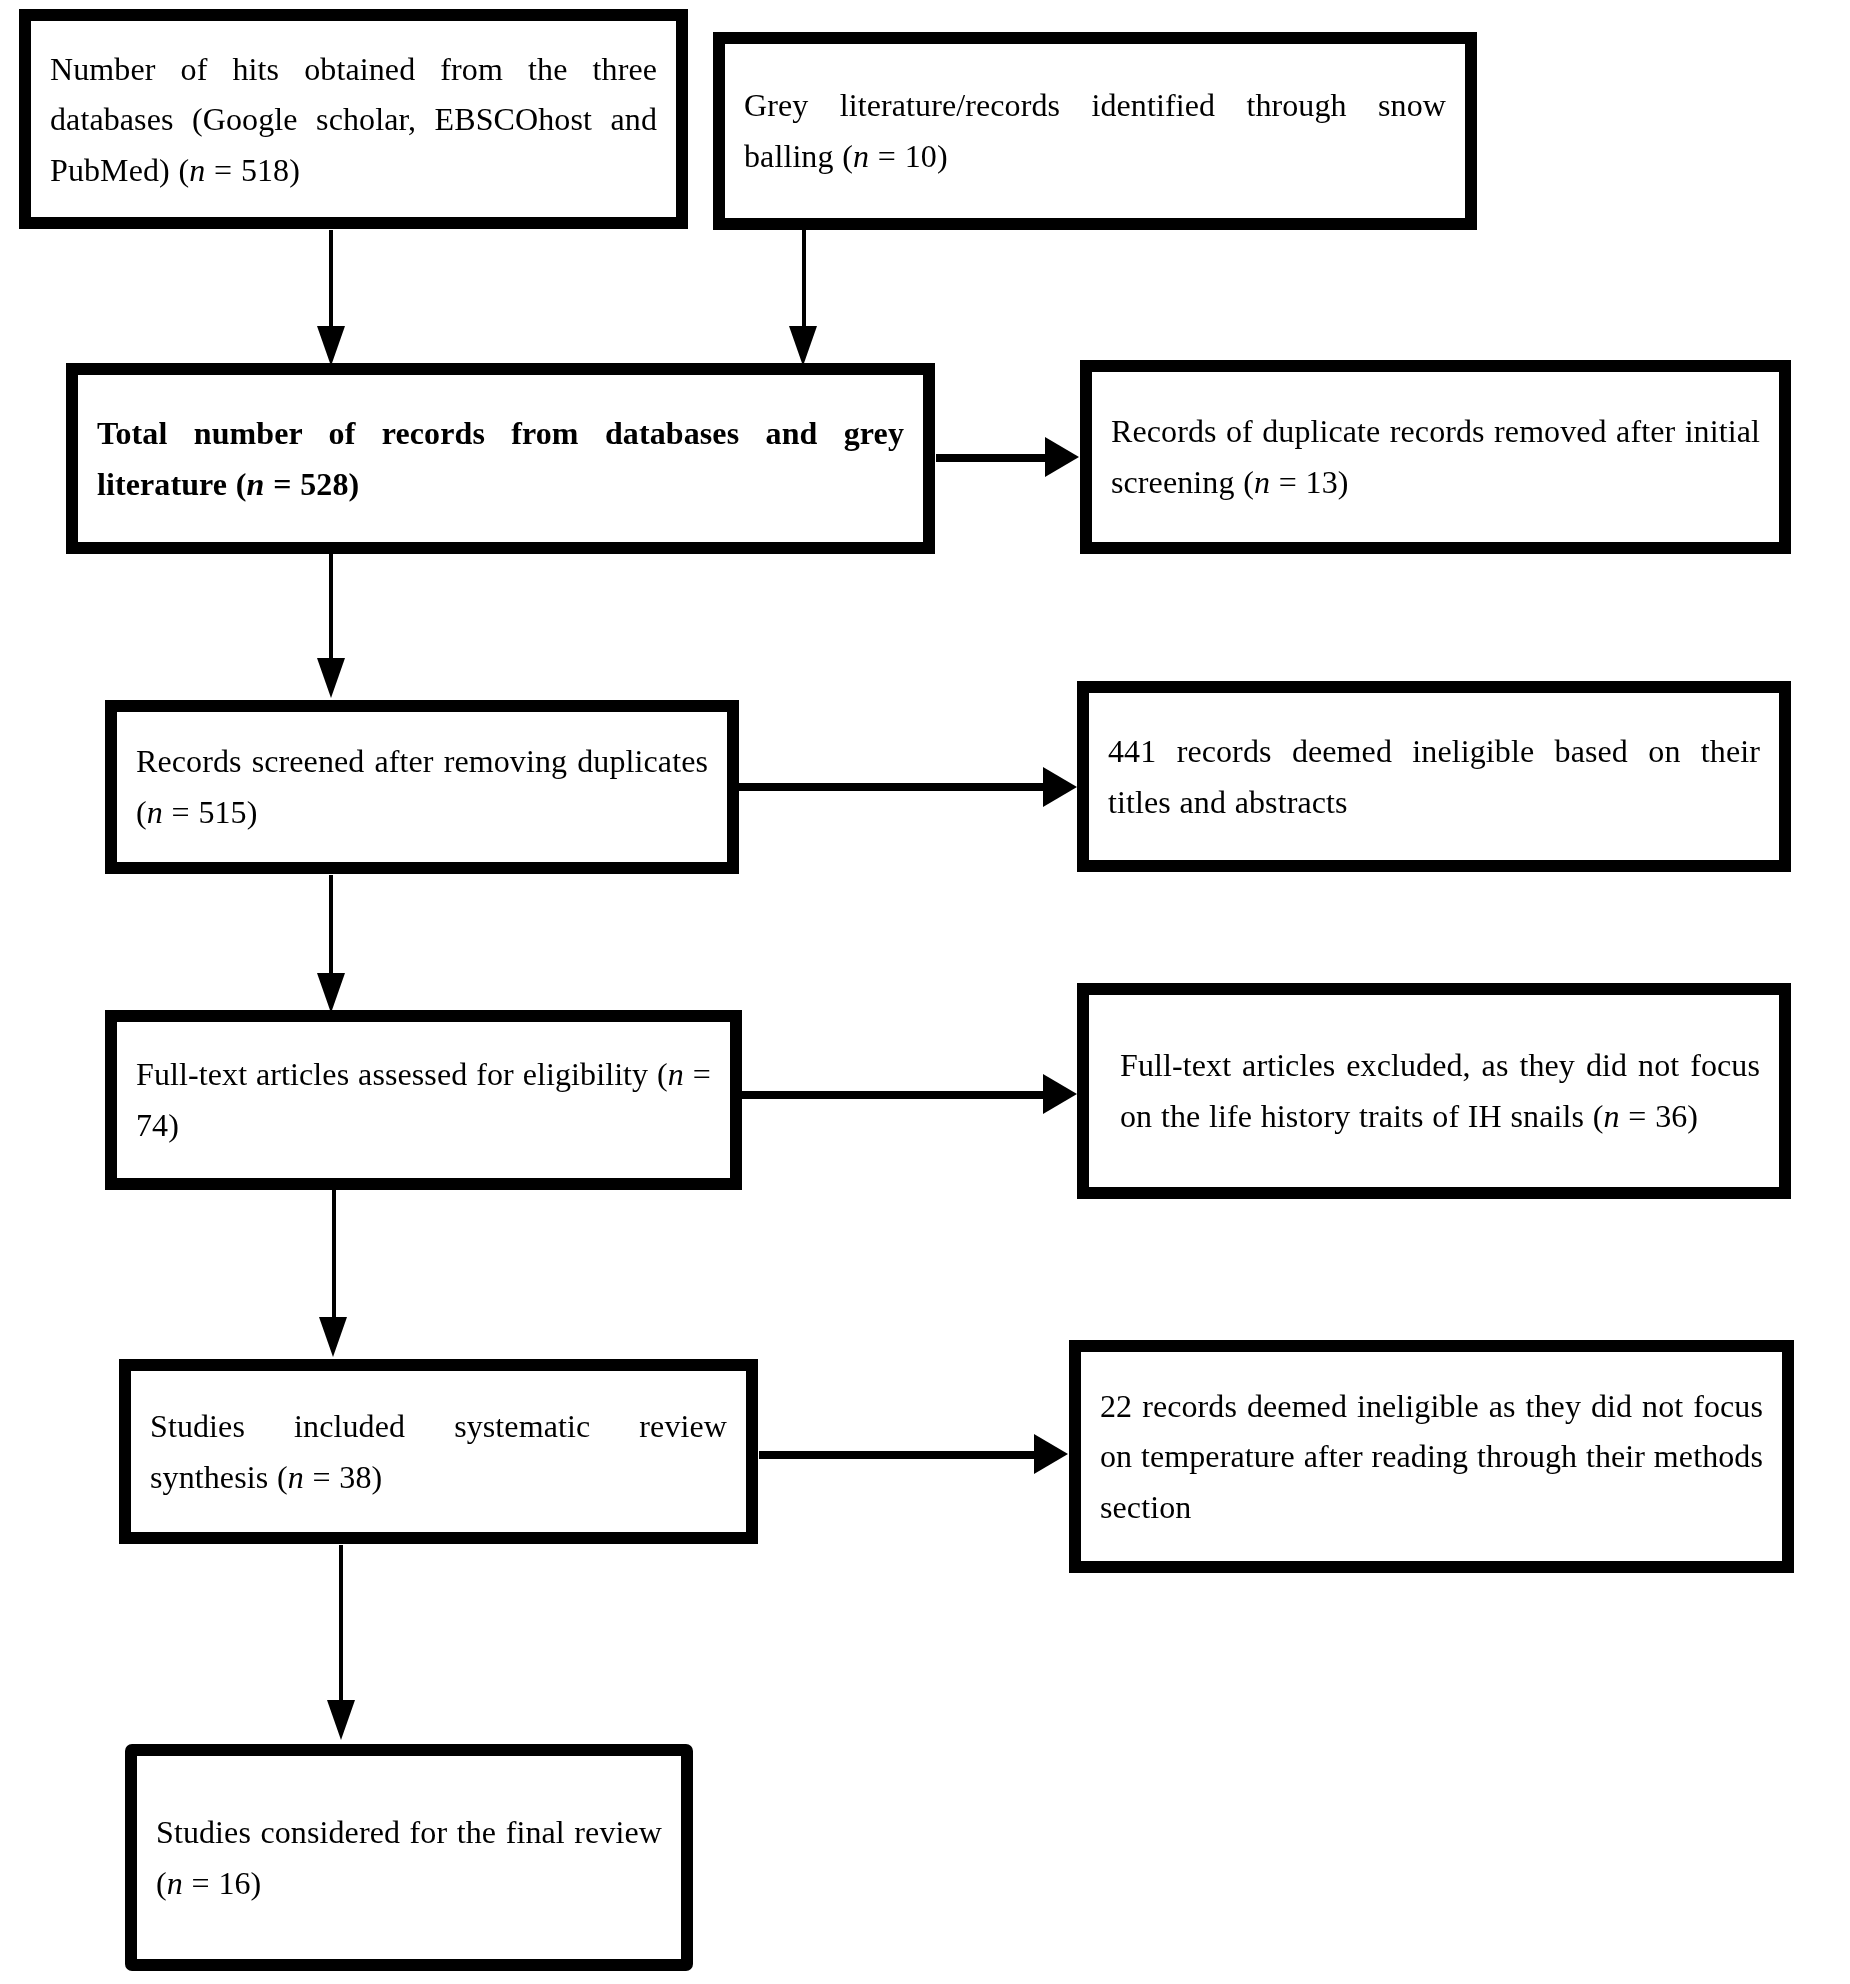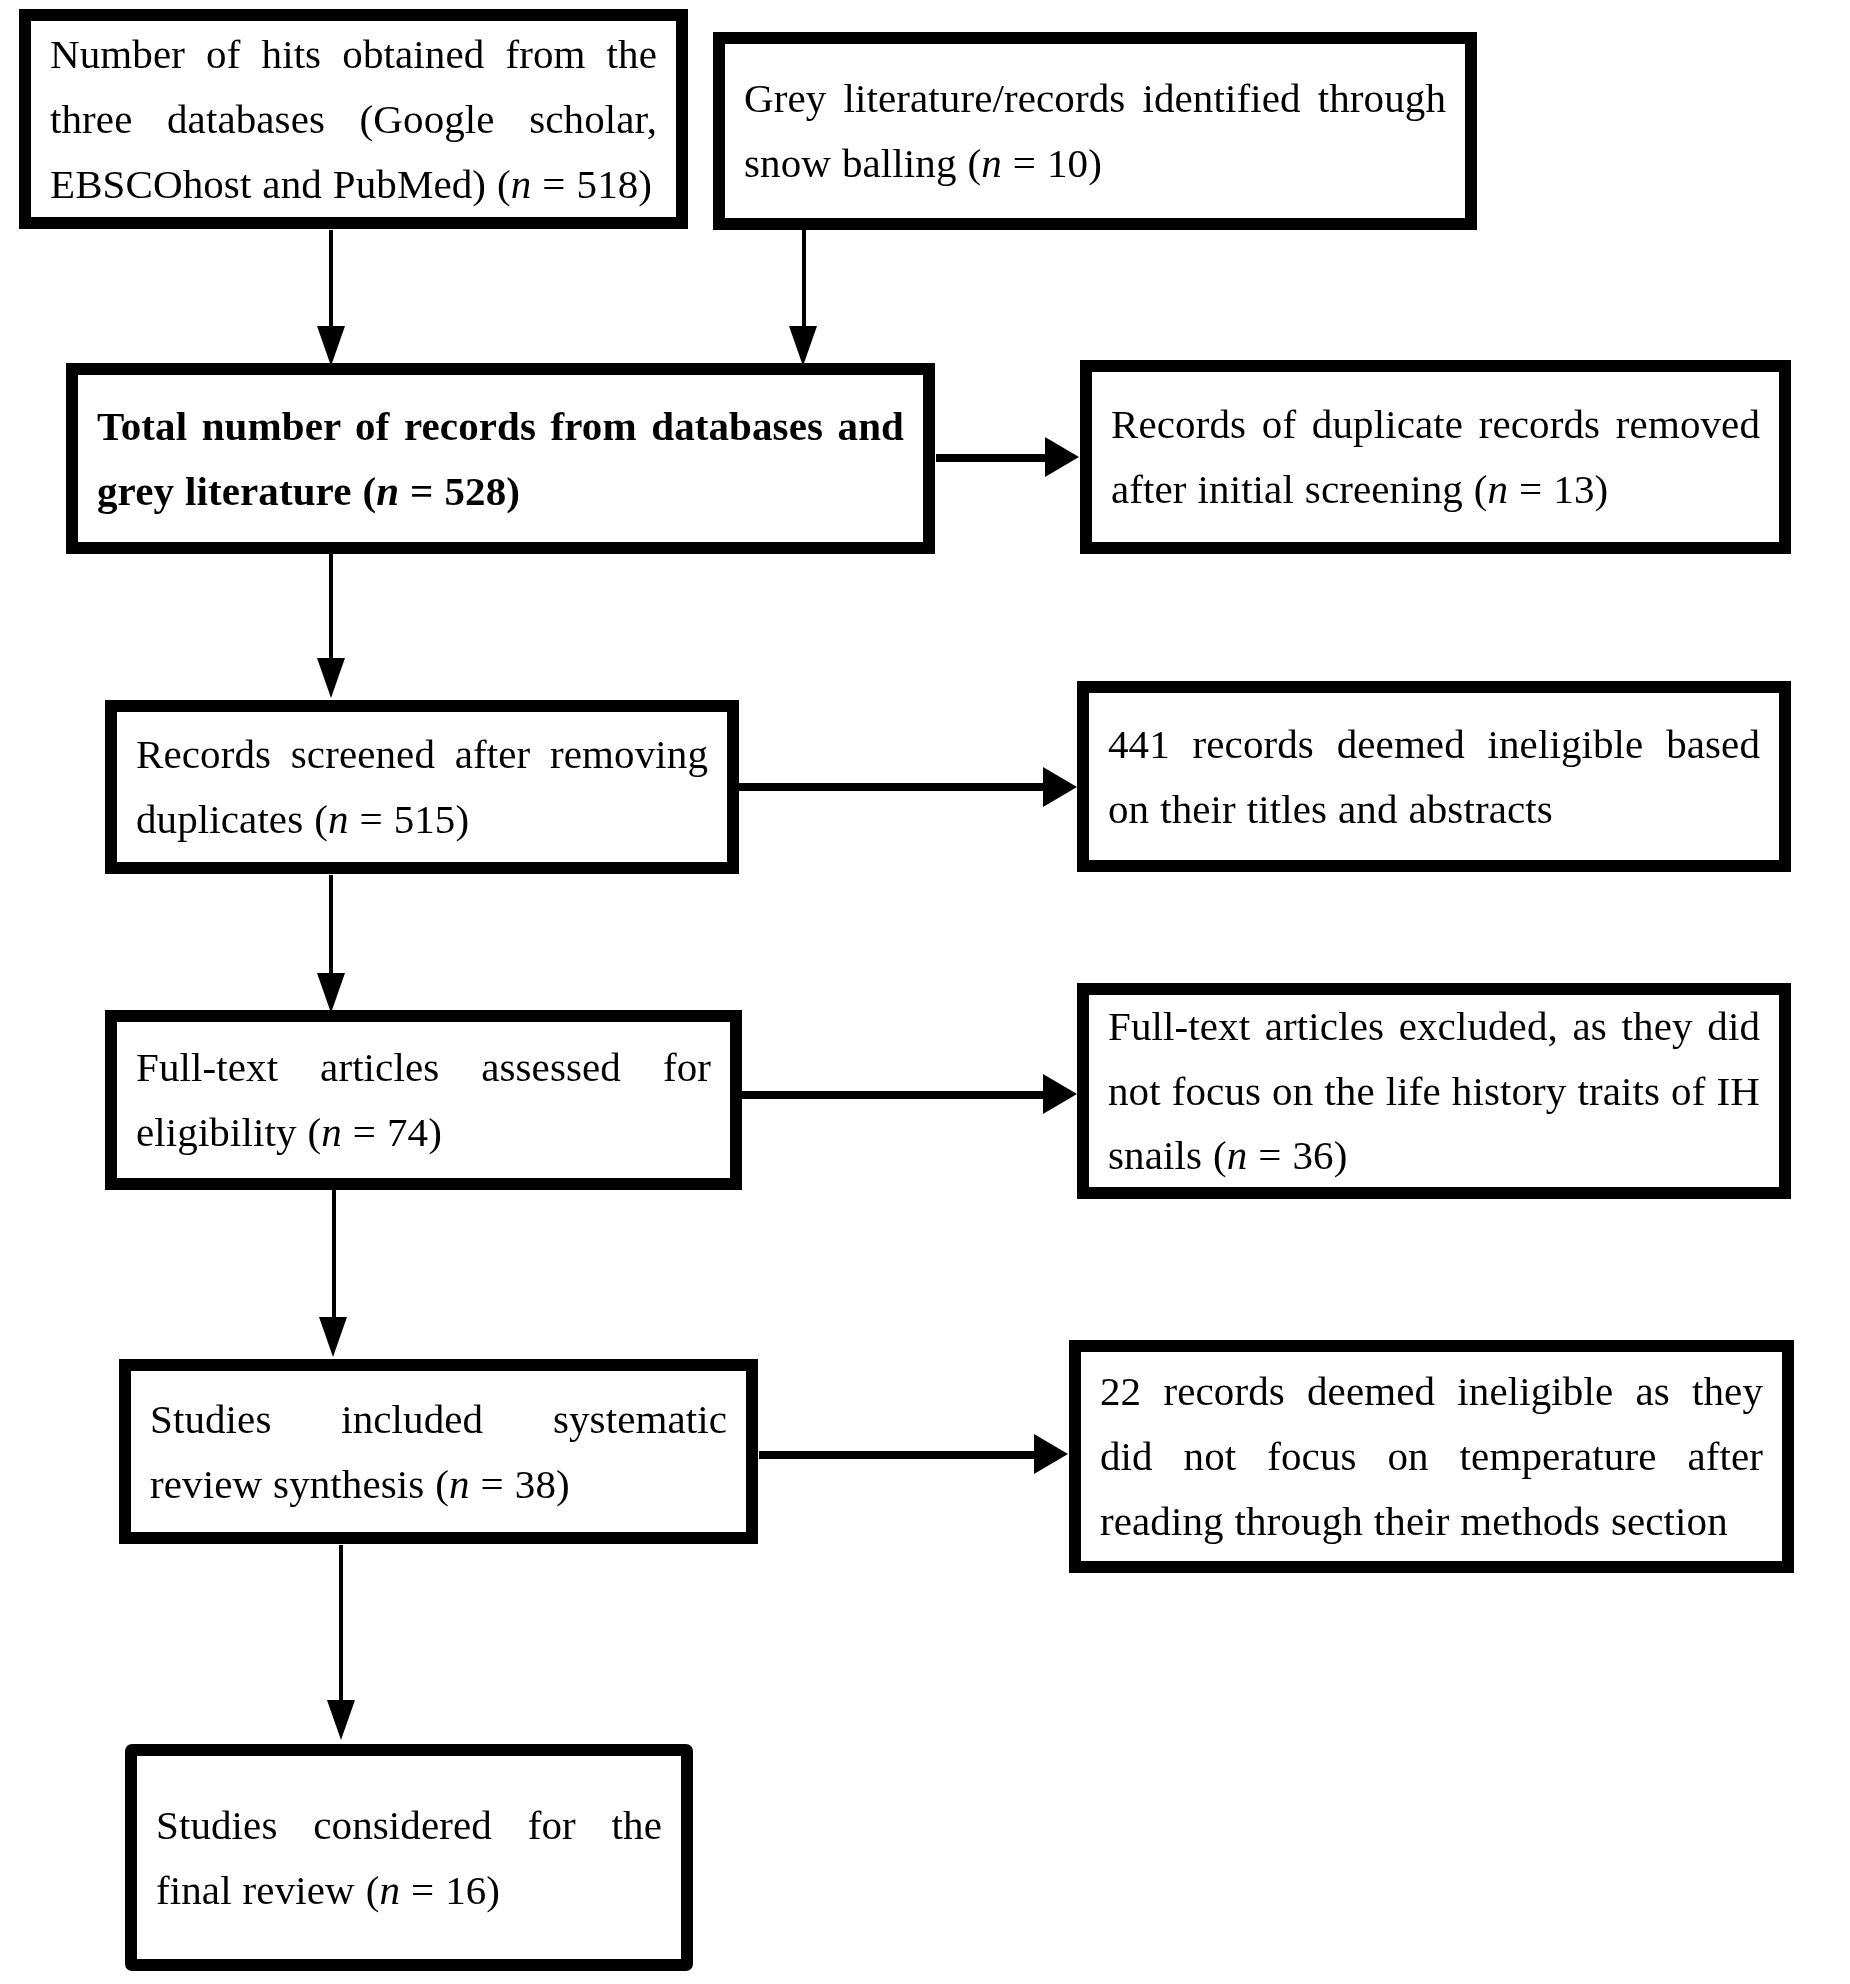--- a/index.html
+++ b/index.html
@@ -21,21 +21,21 @@
     box-sizing:border-box;
     display:flex;
     align-items:center;
   }
   .node .txt{
     display:block;
     width:100%;
     padding:0 19px;
     text-align:justify;
     text-align-last:left;
-    font-size:41px;
+    font-size:32px;
     line-height:1.58;
     letter-spacing:0.1px;
     word-spacing:0.6px;
   }
   .node .txt i{font-style:italic;}
 
   
   .vline{
     position:absolute;
     background:#000000;
@@ -131,21 +131,21 @@
       <span>441 records deemed ineligible based on their titles and abstracts</span><i></i><span></span>
     </span>
   </div>
 
   <div class="node" style="left:105px; top:1010px; width:637px; height:180px;">
     <span class="txt">
       <span>Full-text articles assessed for eligibility (</span><i>n</i><span> = 74)</span>
     </span>
   </div>
 
-  <div class="node" style="left:1077px; top:983px; width:714px; height:216px;">
+  <div class="node" style="left:1077px; top:983px; width:714px; height:216px;padding-left:12px;">
     <span class="txt">
       <span>Full-text articles excluded, as they did not focus on the life history traits of IH snails (</span><i>n</i><span> = 36)</span>
     </span>
   </div>
 
   <div class="node" style="left:119px; top:1359px; width:639px; height:185px;">
     <span class="txt">
       <span>Studies included systematic review synthesis (</span><i>n</i><span> = 38)</span>
     </span>
   </div>

